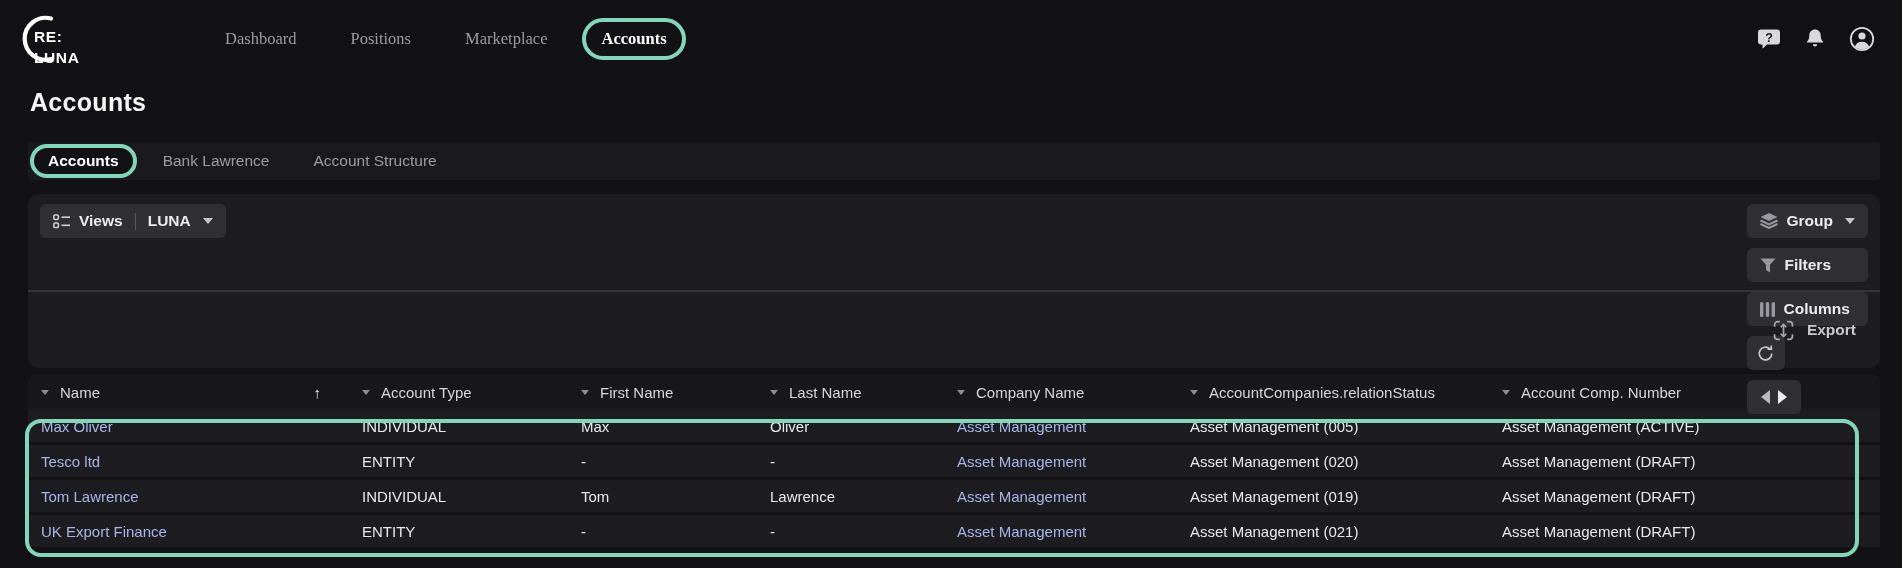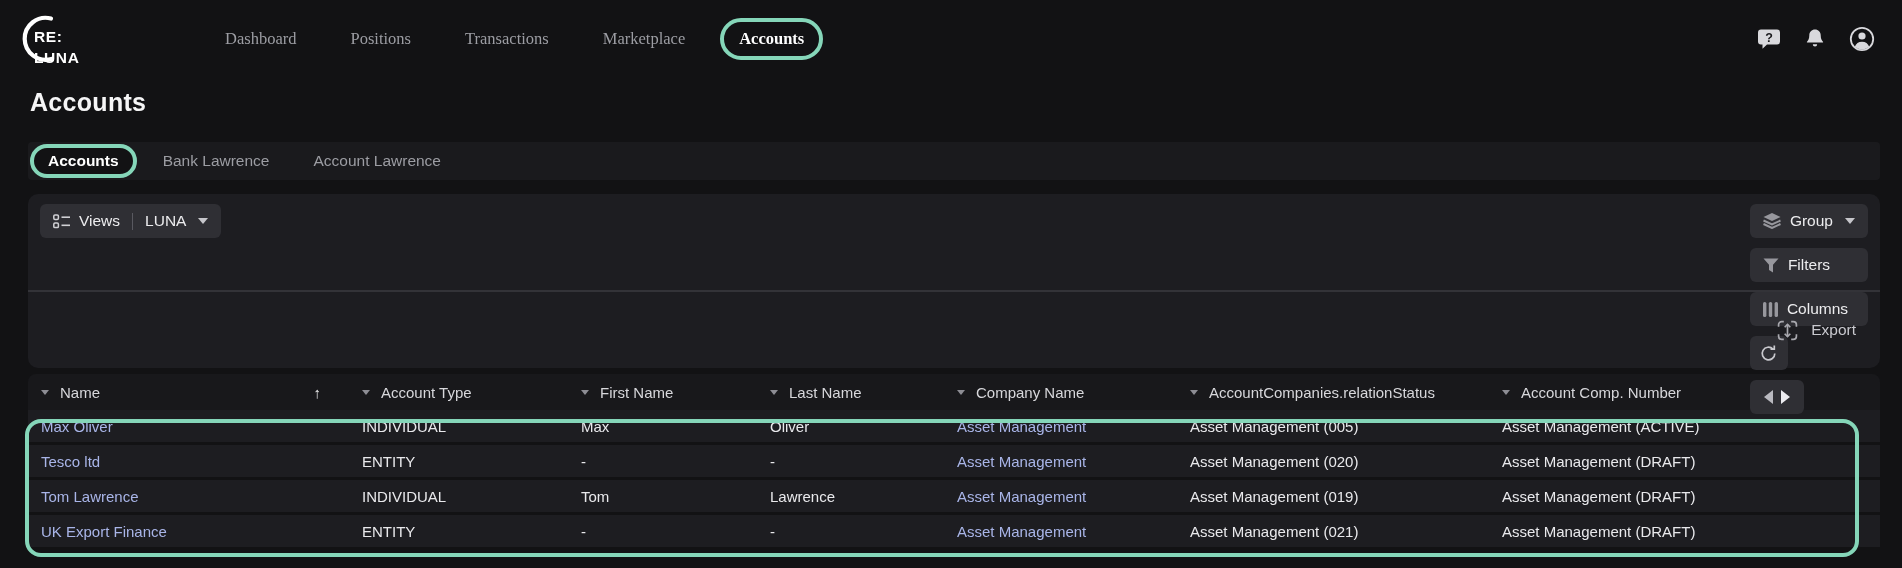--- a/index.html
+++ b/index.html
@@ -21,21 +21,21 @@
   .nav-item.active { color:#ffffff; font-weight:700; border-color:var(--hl); }
   .top-icons { margin-left:auto; display:flex; align-items:center; gap:21px; }
   .top-icon { cursor:pointer; display:flex; align-items:center; }
   
   .page-title { margin:10px 0 0 30px; font-size:25px; font-weight:700; color:#f5f5f6; letter-spacing:.3px; }
   
   .tabstrip { margin:25px 22px 0 28px; height:38px; background:#1a1a1d; border-radius:4px; display:flex; align-items:center; gap:8px; padding:0 2px; }
   .tab { font-size:15.5px; color:#9c9da3; padding:4px 14px; border:4px solid transparent; border-radius:19px; cursor:pointer; white-space:nowrap; }
   .tab.active { color:#fff; font-weight:700; border-color:var(--hl); background:#121214; }
   
-  .panel { margin:14px 22px 0 28px; background:#1d1d21; border-radius:10px; }
+  .panel { margin:14px 22px 0 28px; background:#1d1d21; border-radius:10px;font-weight:bold; }
   .panel-row1 { height:96px; padding:10px 12px; display:flex; align-items:flex-start; }
   .btn { height:34px; background:#2f2f34; border-radius:6px; display:inline-flex; align-items:center; gap:9px; padding:0 13px; font-size:15.5px; color:#ececee; cursor:pointer; white-space:nowrap; }
   .caret { width:0; height:0; border-left:5px solid transparent; border-right:5px solid transparent; border-top:6px solid #c6c6cb; margin-left:3px; }
   .views-divider { width:1px; height:17px; background:#595960; margin:0 3px; }
   .right-btns { margin-left:auto; display:flex; gap:10px;flex-direction:column; }
   .icon-btn { width:38px; justify-content:center; padding:0; }
   .arrows-btn { width:54px; justify-content:center; gap:8px; padding:0; }
   .tri-left { width:0; height:0; border-top:7px solid transparent; border-bottom:7px solid transparent; border-right:9px solid #b9b9bf; }
   .tri-right { width:0; height:0; border-top:7px solid transparent; border-bottom:7px solid transparent; border-left:9px solid #ececf0; }
   .panel-divider { height:2px; background:#333338; }
@@ -65,21 +65,20 @@
       <path d="M33 5.5 A21 21 0 1 0 33.5 46" fill="none" stroke="#ffffff" stroke-width="4.2" stroke-linecap="round"></path>
     </svg>
     <div class="logo-text">
       <div>RE:</div>
       <div>LUNA</div>
     </div>
   </div>
   <nav class="nav">
     <div class="nav-item">Dashboard</div>
     <div class="nav-item">Positions</div>
-    <div class="nav-item">Transactions</div>
     <div class="nav-item">Marketplace</div>
     <div class="nav-item active">Accounts</div>
   </nav>
   <div class="top-icons">
     <span class="top-icon">
       <svg width="26" height="26" viewBox="0 0 26 26">
         <path d="M5 3.5h16a3 3 0 0 1 3 3v9a3 3 0 0 1-3 3H11l-4.5 4.2v-4.2H5a3 3 0 0 1-3-3v-9a3 3 0 0 1 3-3z" fill="#d9d9dd"></path>
         <text x="13" y="15.6" font-size="12.5" font-weight="bold" fill="#17171a" text-anchor="middle" font-family="Liberation Sans, sans-serif">?</text>
       </svg>
     </span>
@@ -97,21 +96,21 @@
       </svg>
     </span>
   </div>
 </header>
 
 <h1 class="page-title">Accounts</h1>
 
 <div class="tabstrip">
   <div class="tab active">Accounts</div>
   <div class="tab">Bank Lawrence</div>
-  <div class="tab">Account Lawrence</div>
+  <div class="tab">Account Structure</div>
 </div>
 
 <div class="panel">
   <div class="panel-row1">
     <div class="btn">
       <svg width="17" height="15" viewBox="0 0 17 15">
         <rect x="0.8" y="0.9" width="4.6" height="4.6" rx="1.2" fill="none" stroke="#d0d0d4" stroke-width="1.5"></rect>
         <path d="M8.5 3.2H17" stroke="#d0d0d4" stroke-width="1.6"></path>
         <rect x="0.8" y="9" width="4.6" height="4.6" rx="1.2" fill="none" stroke="#d0d0d4" stroke-width="1.5"></rect>
         <path d="M8.5 11.3H17" stroke="#d0d0d4" stroke-width="1.6"></path>

